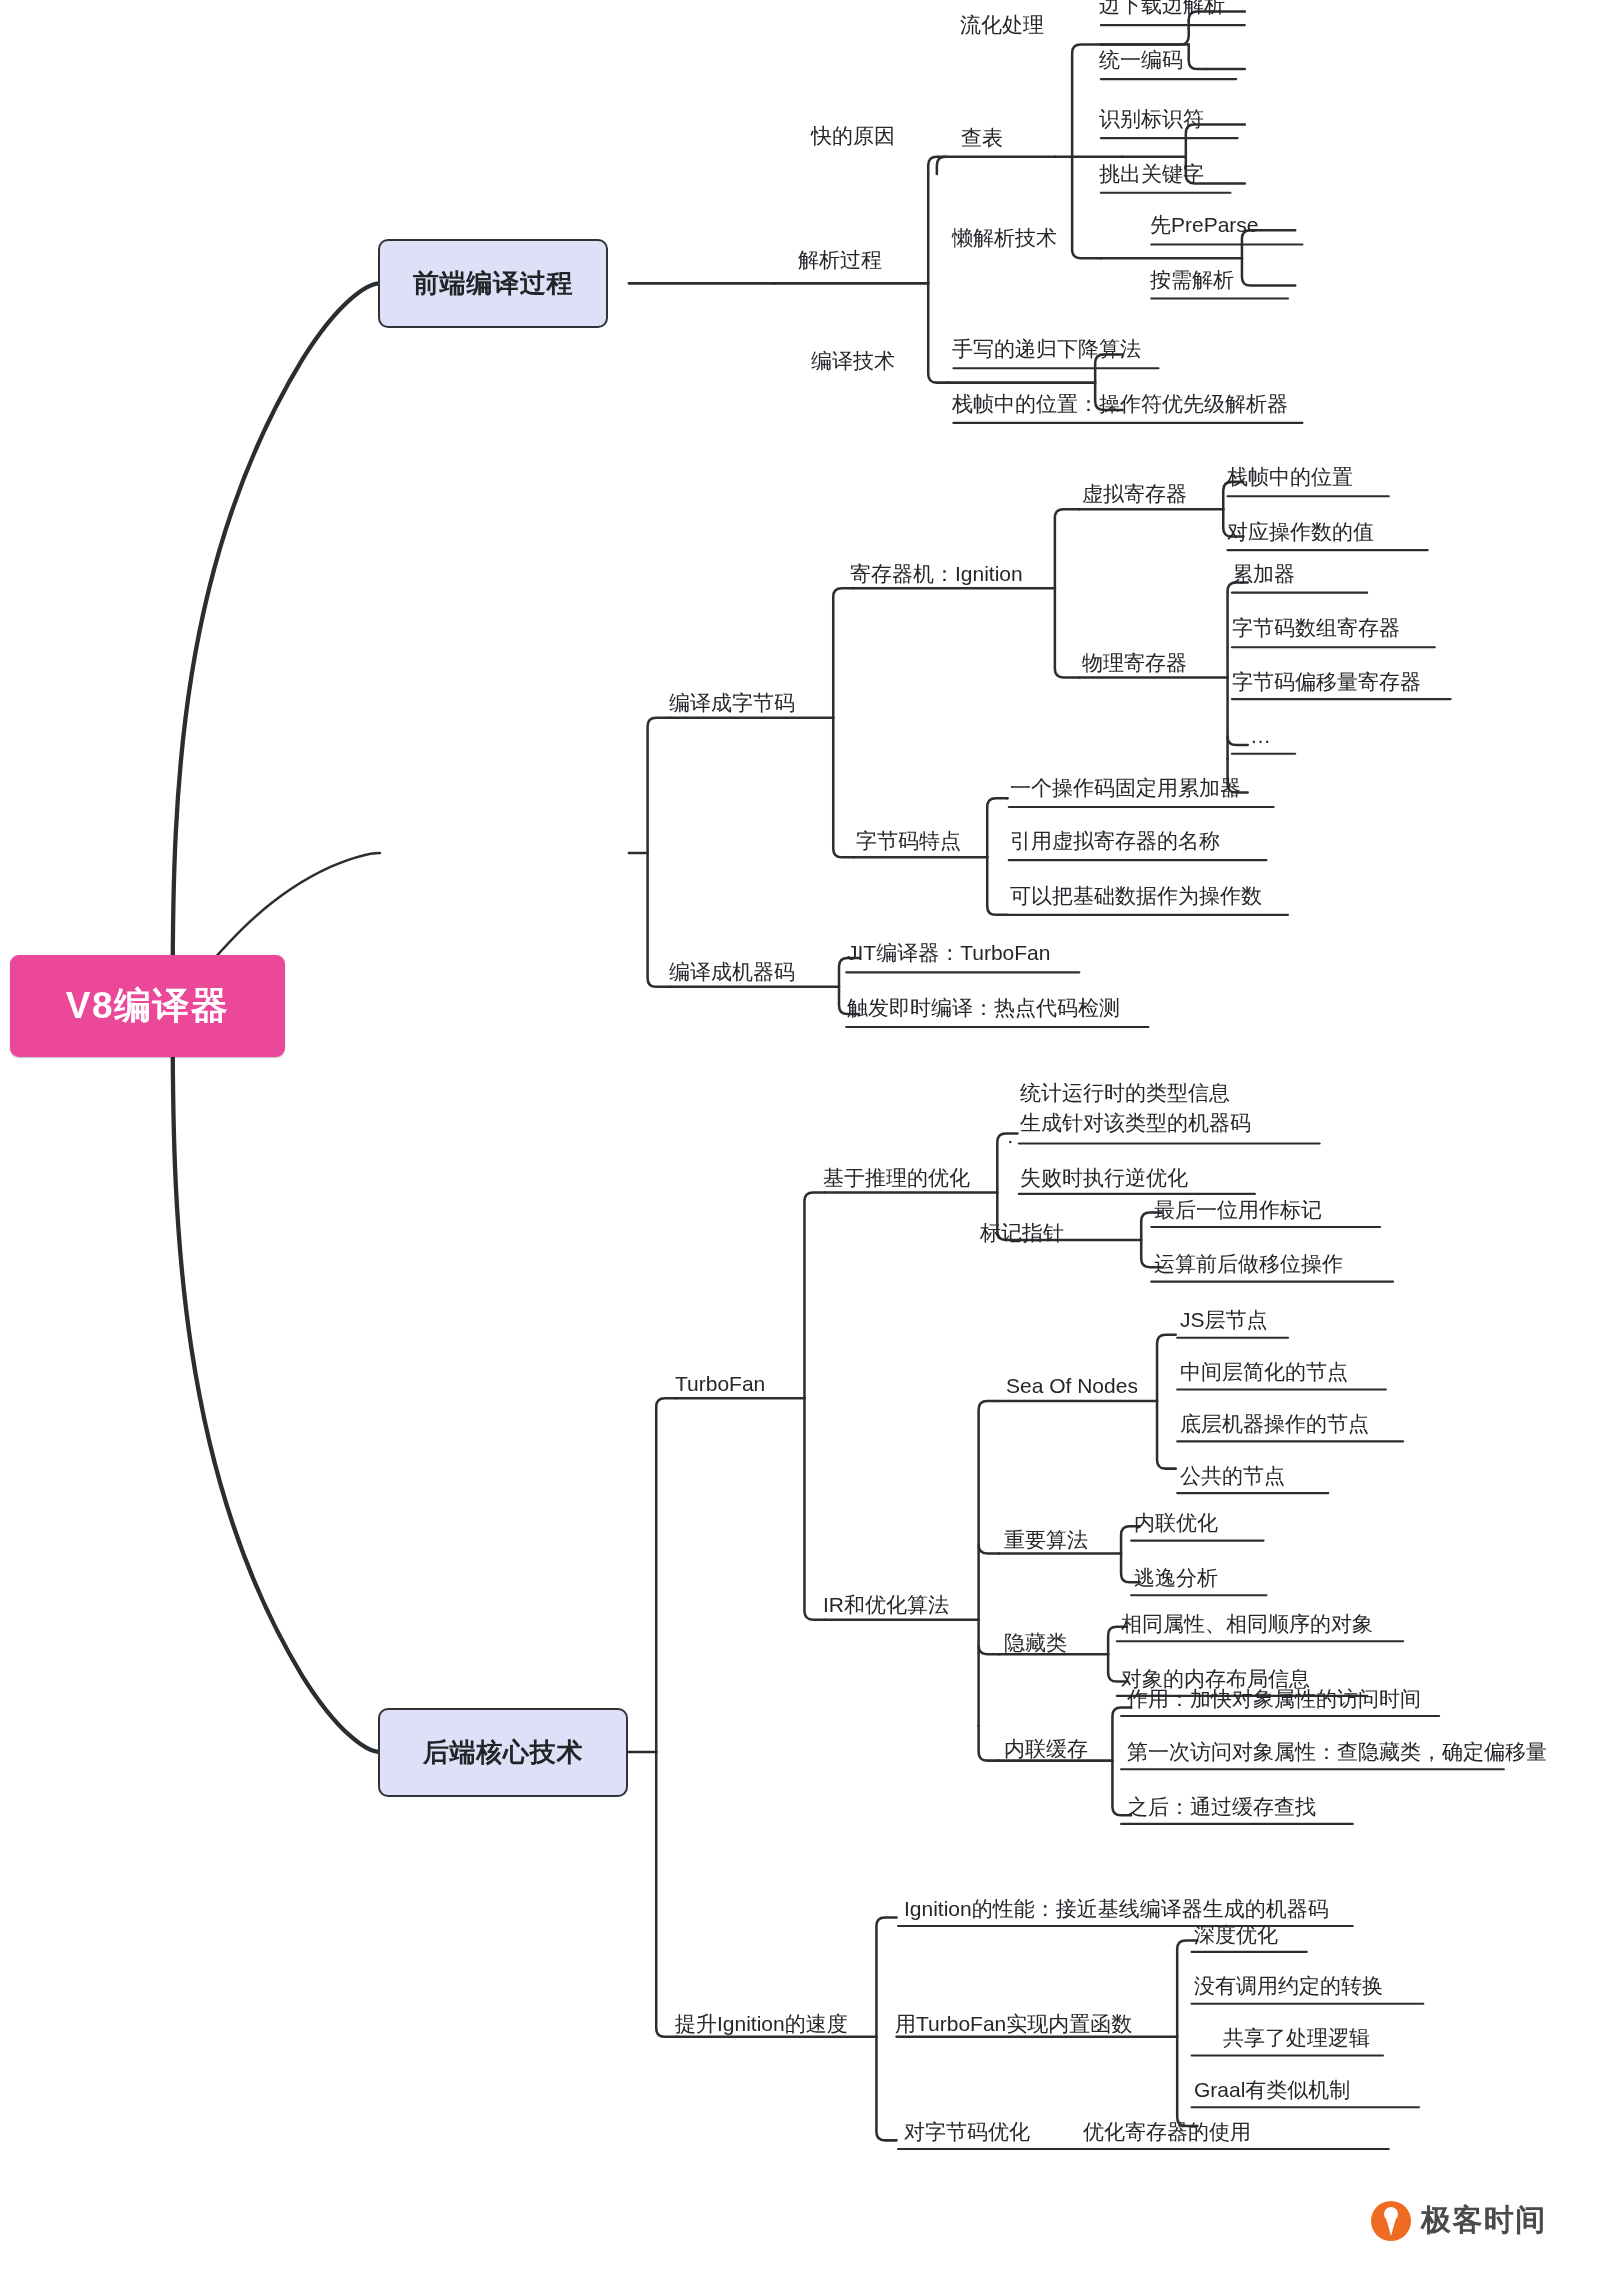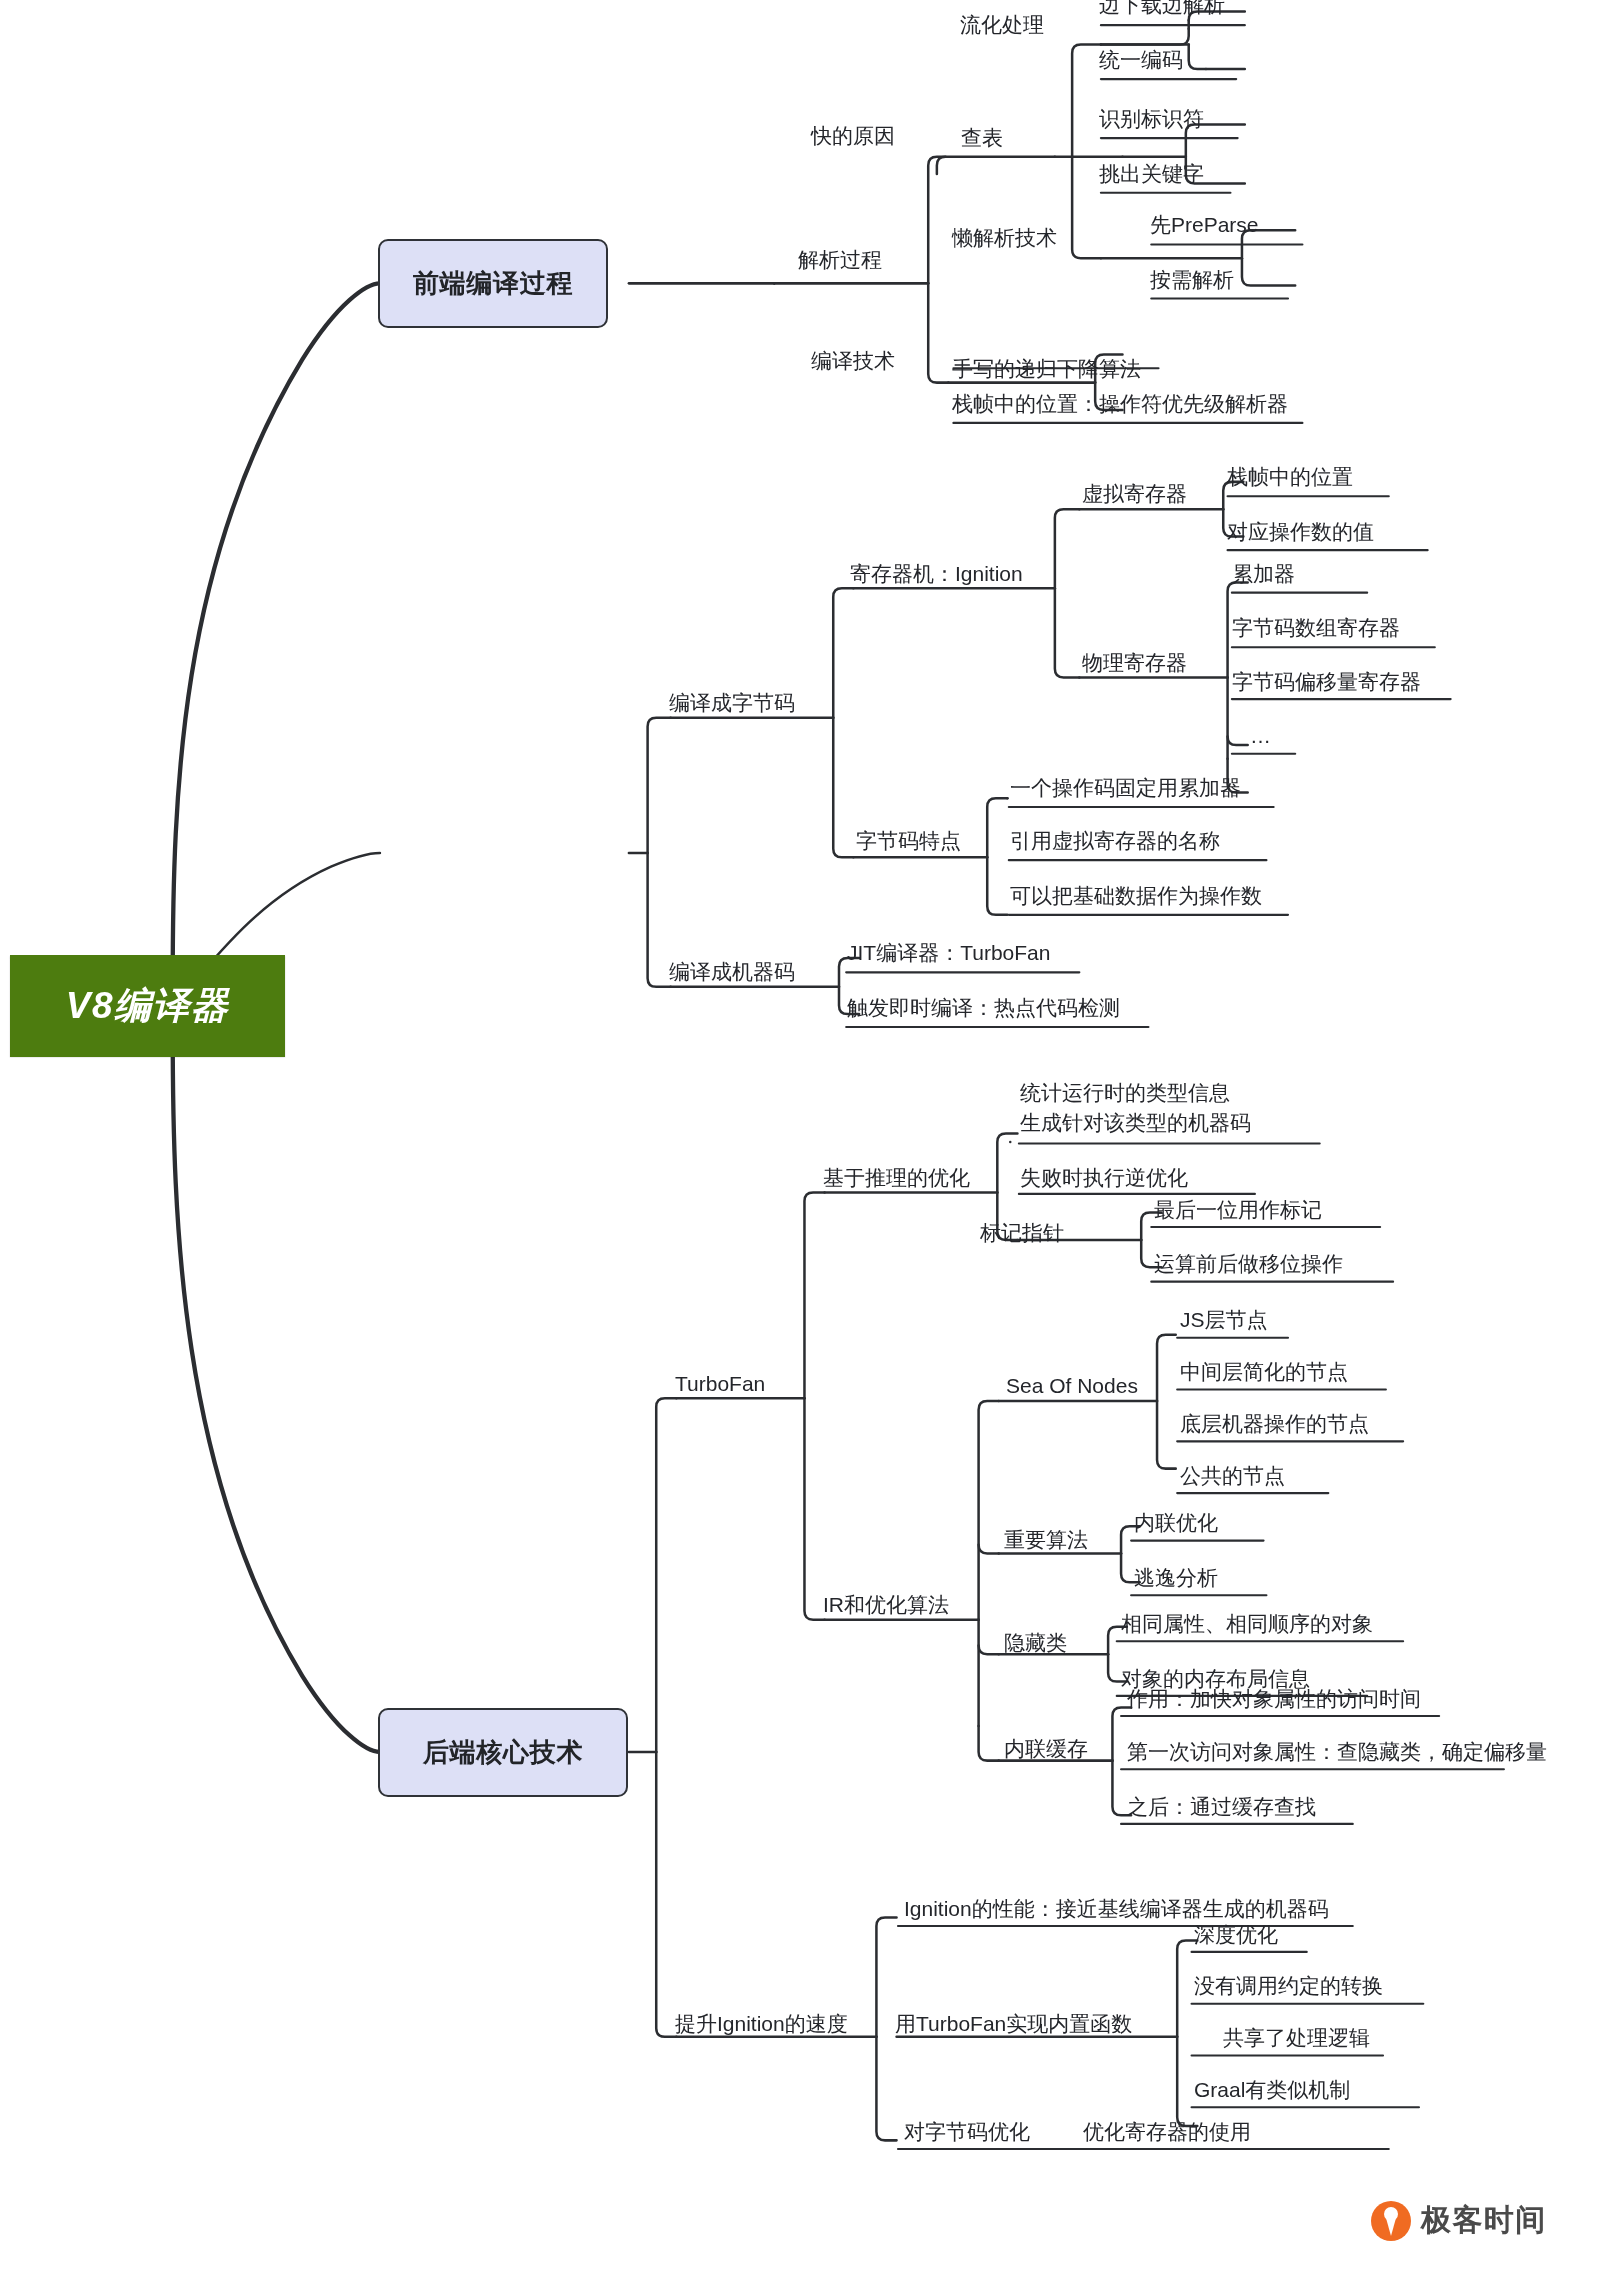--- a/index.html
+++ b/index.html
@@ -19,31 +19,30 @@
   }
   #wires {
     position: absolute;
     left: 0; top: 0;
     width: 1619px;
     height: 2295px;
     pointer-events: none;
   }
   .root-node {
     position: absolute;
-    background: #4d7c0f;
+    background: #ec4899;
     color: #ffffff;
-    border-radius: 0;
+    border-radius: 9px;
     font-size: 37px;
     font-weight: bold;
     letter-spacing: 1.4px;
     display: flex;
     align-items: center;
     justify-content: center;
     box-shadow: 0 0.7px 1.4px rgba(0,0,0,0.25);
-    font-style: italic;
   }
   .branch-node {
     position: absolute;
     background: #dde0f6;
     color: #222428;
     border: 2.2px solid #2f3237;
     border-radius: 10px;
     font-size: 26px;
     font-weight: bold;
     letter-spacing: 0.7px;
@@ -298,21 +297,21 @@
 
   <div class="lbl" style="left:961px; top:137px;">查表</div>
   <div class="lbl" style="left:1099px; top:118px;">识别标识符</div>
   <div class="lbl" style="left:1099px; top:173px;">挑出关键字</div>
 
   <div class="lbl" style="left:952px; top:237px;">懒解析技术</div>
   <div class="lbl" style="left:1150px; top:224px;">先PreParse</div>
   <div class="lbl" style="left:1150px; top:279px;">按需解析</div>
 
   <div class="lbl" style="left:811px; top:360px;">编译技术</div>
-  <div class="lbl" style="left:952px; top:348px;margin-top:20px;">手写的递归下降算法</div>
+  <div class="lbl" style="left:952px; top:348px;">手写的递归下降算法</div>
   <div class="lbl" style="left:952px; top:403px;">栈帧中的位置：操作符优先级解析器</div>
 
   <div class="lbl" style="left:669px; top:702px;">编译成字节码</div>
 
   <div class="lbl" style="left:850px; top:573px;">寄存器机：Ignition</div>
 
   <div class="lbl" style="left:1082px; top:493px;">虚拟寄存器</div>
   <div class="lbl" style="left:1227px; top:476px;">栈帧中的位置</div>
   <div class="lbl" style="left:1227px; top:531px;">对应操作数的值</div>
 

